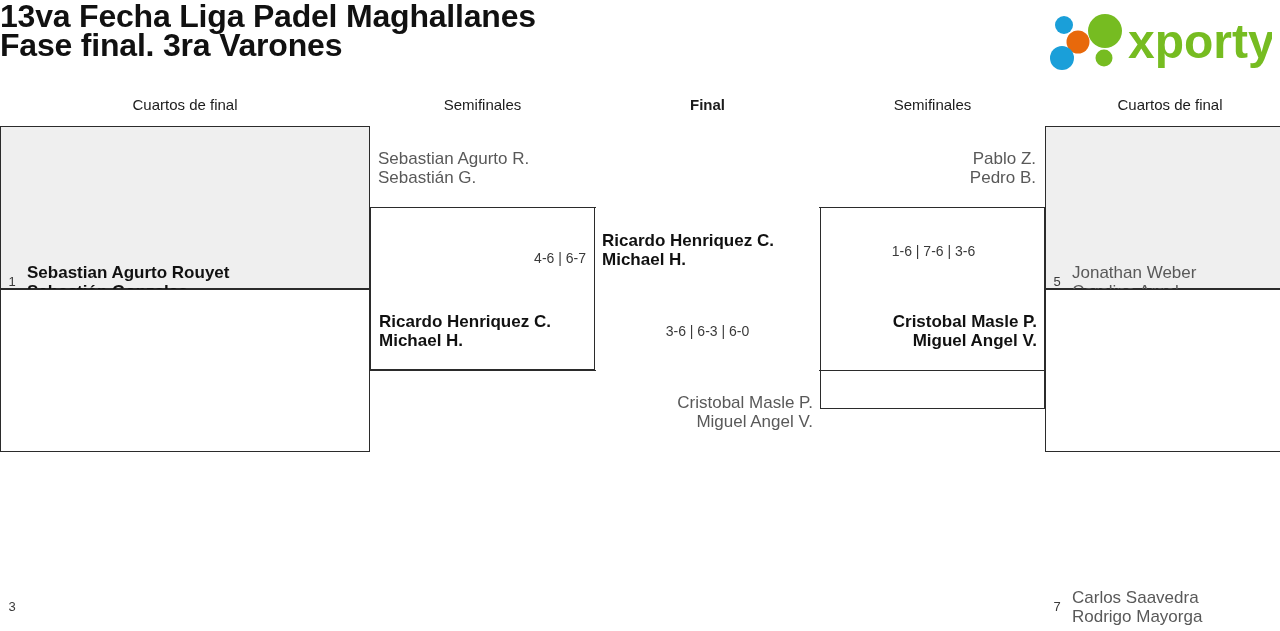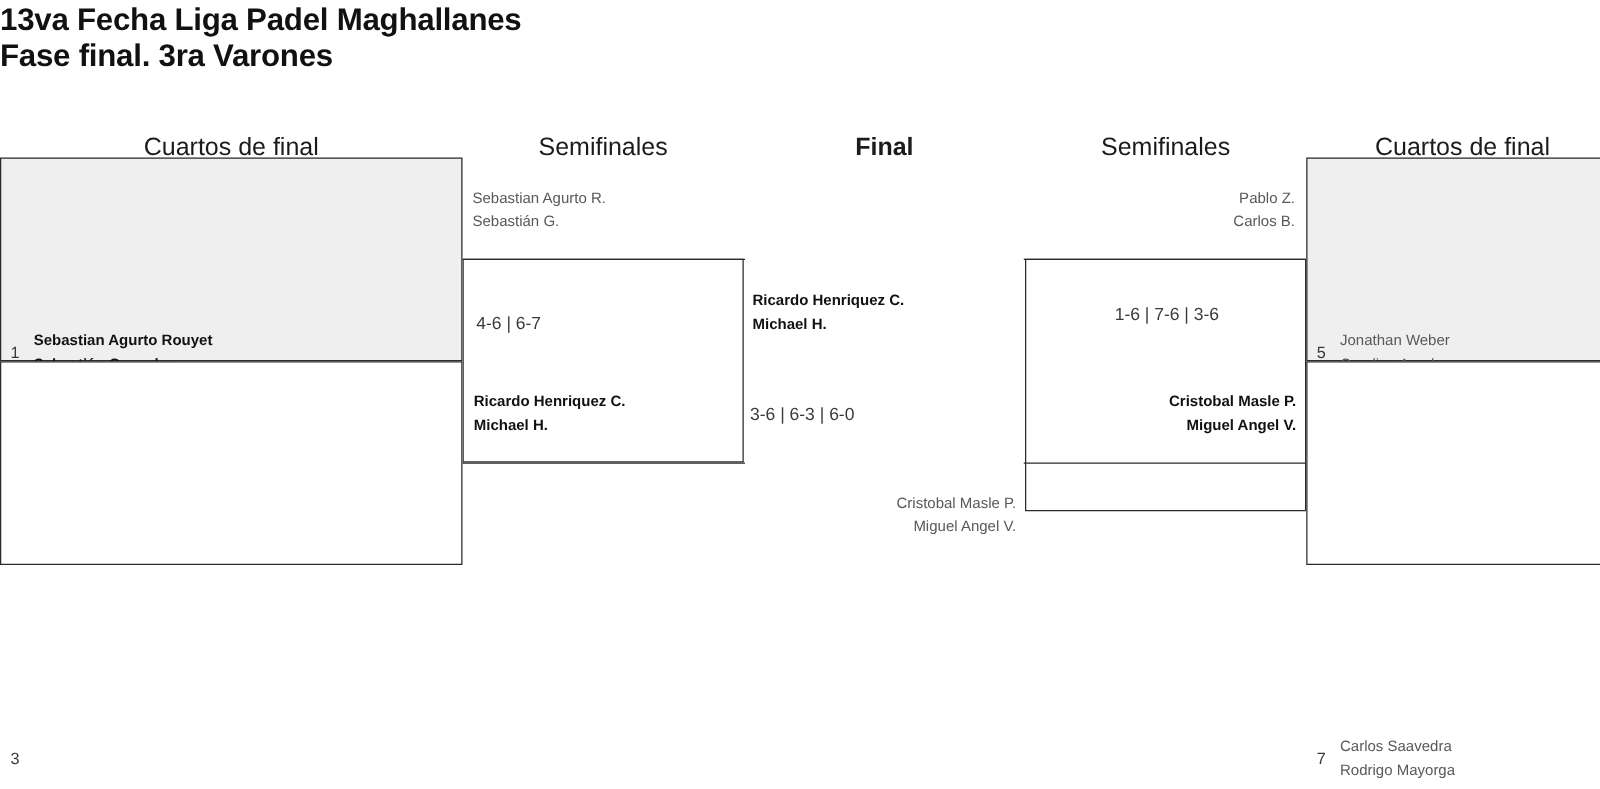--- a/index.html
+++ b/index.html
@@ -8,70 +8,82 @@
     background:#ffffff;
     font-family:"Liberation Sans","DejaVu Sans",sans-serif;
     overflow:hidden;
     position:relative;
   }
 
   
   #header{position:absolute;left:0;top:0;width:1280px;height:90px;}
   #title{
     position:absolute;left:0;top:2px;width:760px;
-    font-size:25px;line-height:29px;font-weight:700;color:#111111;
+    font-size:32px;line-height:29px;font-weight:700;color:#111111;
     letter-spacing:-0.2px;
     white-space:pre-line;
   }
   #logo{position:absolute;right:8px;top:8px;width:230px;height:62px;}
   #logo svg{display:block;}
 
   
   .col-head{
-    position:absolute;top:107px;
-    font-size:20px;font-weight:400;color:#1b1b1b;
+    position:absolute;top:96px;
+    font-size:15px;font-weight:400;color:#1b1b1b;
     text-align:center;white-space:nowrap;
   }
 
   
   #bracket{position:absolute;left:0;top:0;width:1280px;height:631px;}
 
   .box{position:absolute;box-sizing:border-box;border:1px solid #2b2b2b;}
   .box.shaded{background:#efefef;}
   .box.plain{background:#ffffff;}
 
   .connector{position:absolute;background:#2b2b2b;height:1px;}
 
   
   .seed{
     position:absolute;
     font-size:13px;color:#3a3a3a;font-weight:400;
     width:16px;text-align:center;
   }
   .team{
     position:absolute;
-    font-size:12px;line-height:19px;
+    font-size:17px;line-height:19px;
     white-space:pre-line;
   }
   .team.loser{color:#595959;font-weight:400;}
   .team.winner{color:#111111;font-weight:700;}
   .team.right{text-align:right;}
   .score{
     position:absolute;
     font-size:14px;color:#3a3a3a;font-weight:400;
     white-space:nowrap;
   }
 </style>
 </head>
 <body>
 
 <div id="header">
   <div id="title">13va Fecha Liga Padel Maghallanes
 Fase final. 3ra Varones</div>
 
+  <div id="logo">
+    <svg width="230" height="62" viewBox="0 0 230 62" xmlns="http://www.w3.org/2000/svg">
+
+      <circle cx="22" cy="17" r="9" fill="#1a9fd9"></circle>
+      <circle cx="36" cy="34" r="11.5" fill="#e8690b"></circle>
+      <circle cx="20" cy="50" r="12" fill="#1a9fd9"></circle>
+      <circle cx="63" cy="23" r="17" fill="#76bc21"></circle>
+      <circle cx="62" cy="50" r="8.5" fill="#76bc21"></circle>
+
+      <text x="86" y="50" font-family="Liberation Sans, sans-serif" font-size="48" font-weight="700" fill="#76bc21">xporty</text>
+    </svg>
+  </div>
 </div>
 
 <div class="col-head" style="left:60px;width:250px;">Cuartos de final</div>
 <div class="col-head" style="left:370px;width:225px;">Semifinales</div>
 <div class="col-head" style="left:595px;width:225px;font-weight:bold;">Final</div>
 <div class="col-head" style="left:820px;width:225px;">Semifinales</div>
 <div class="col-head" style="left:1045px;width:250px;">Cuartos de final</div>
 
 <div id="bracket">
 
@@ -84,45 +96,45 @@
     <div class="team loser" style="left:26px;top:243px;width:330px;">Victor Pozo
 Oscar Garay</div>
   </div>
 
   <div class="box plain" style="left:0px;top:289px;width:370px;height:163px;">
     <div class="seed" style="left:3px;top:309px;">3</div>
 
   </div>
 
   <div class="box plain" style="left:370px;top:207px;width:225px;height:163px;">
-    <div class="score" style="left:10px;top:42px;width:205px;text-align:left;">4-6 | 6-7</div>
+    <div class="score" style="left:10px;top:42px;width:205px;text-align:right;">4-6 | 6-7</div>
     <div class="team winner" style="left:8px;top:104px;width:210px;">Ricardo Henriquez C.
 Michael H.</div>
   </div>
 
   <div class="team loser" style="left:378px;top:149px;width:210px;">Sebastian Agurto R.
 Sebastián G.</div>
 
   <div class="connector" style="left:370px;top:207px;width:226px;"></div>
   <div class="connector" style="left:370px;top:370px;width:226px;"></div>
 
   <div class="team winner" style="left:602px;top:231px;width:215px;">Ricardo Henriquez C.
 Michael H.</div>
-  <div class="score" style="left:600px;top:323px;width:215px;text-align:left;">3-6 | 6-3 | 6-0</div>
+  <div class="score" style="left:600px;top:323px;width:215px;text-align:center;">3-6 | 6-3 | 6-0</div>
   <div class="team loser right" style="left:598px;top:393px;width:215px;">Cristobal Masle P.
 Miguel Angel V.</div>
 
   <div class="box plain" style="left:820px;top:207px;width:225px;height:202px;">
     <div class="score" style="left:10px;top:35px;width:205px;text-align:center;">1-6 | 7-6 | 3-6</div>
     <div class="team winner right" style="left:6px;top:104px;width:210px;">Cristobal Masle P.
 Miguel Angel V.</div>
   </div>
 
   <div class="team loser right" style="left:826px;top:149px;width:210px;">Pablo Z.
-Carlos B.</div>
+Pedro B.</div>
 
   <div class="connector" style="left:819px;top:207px;width:226px;"></div>
   <div class="connector" style="left:819px;top:370px;width:226px;"></div>
 
   <div class="box shaded" style="left:1045px;top:126px;width:370px;height:163px;">
     <div class="seed" style="left:3px;top:147px;">5</div>
     <div class="team loser" style="left:26px;top:136px;width:330px;">Jonathan Weber
 Carolina Argel</div>
     <div class="score" style="left:26px;top:200px;width:208px;text-align:right;">0-6 | 3-6</div>
     <div class="seed" style="left:3px;top:253px;">6</div>

